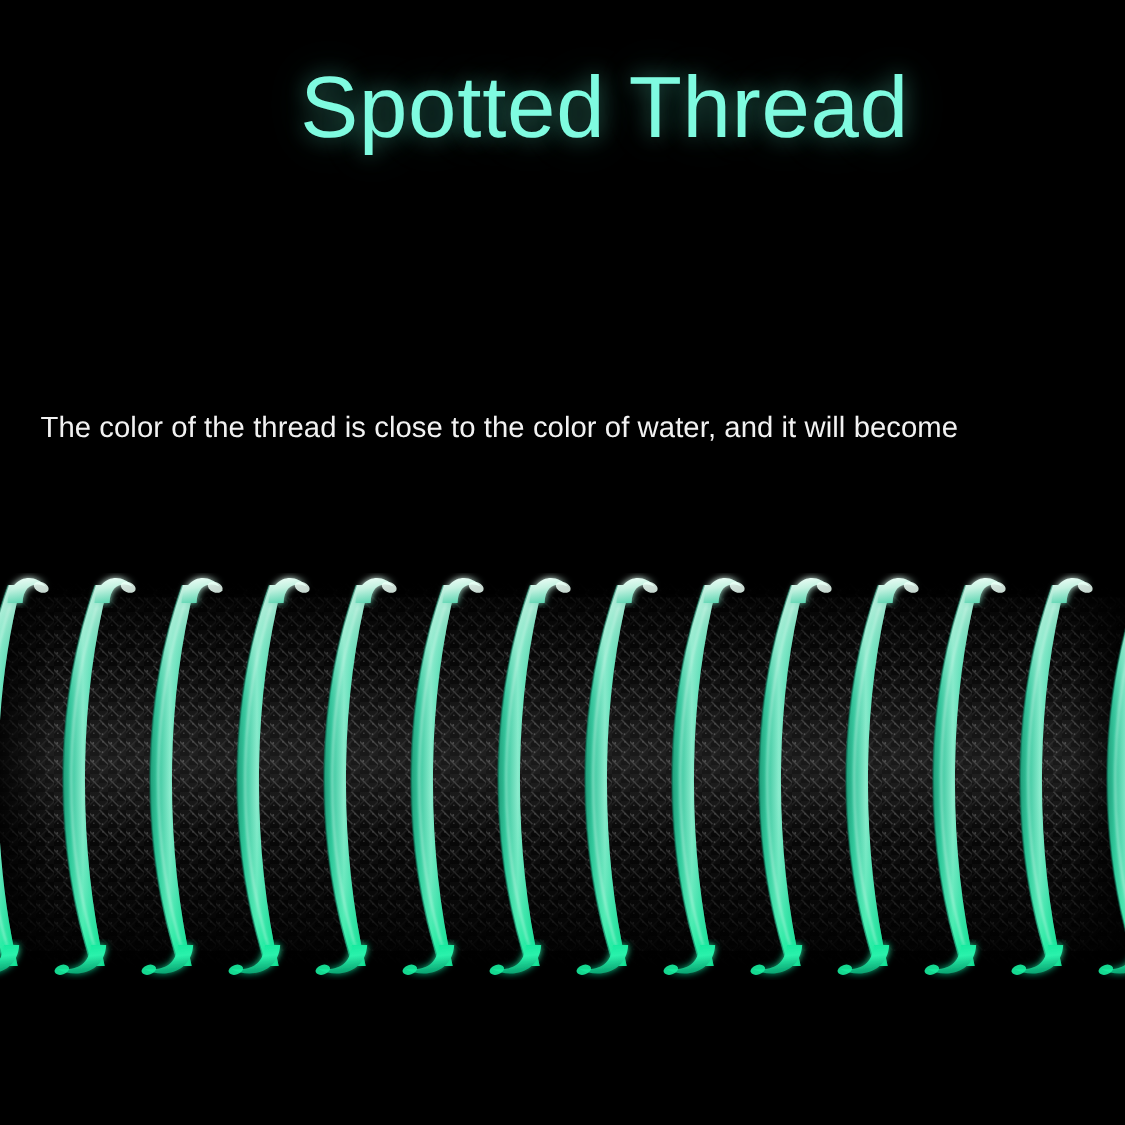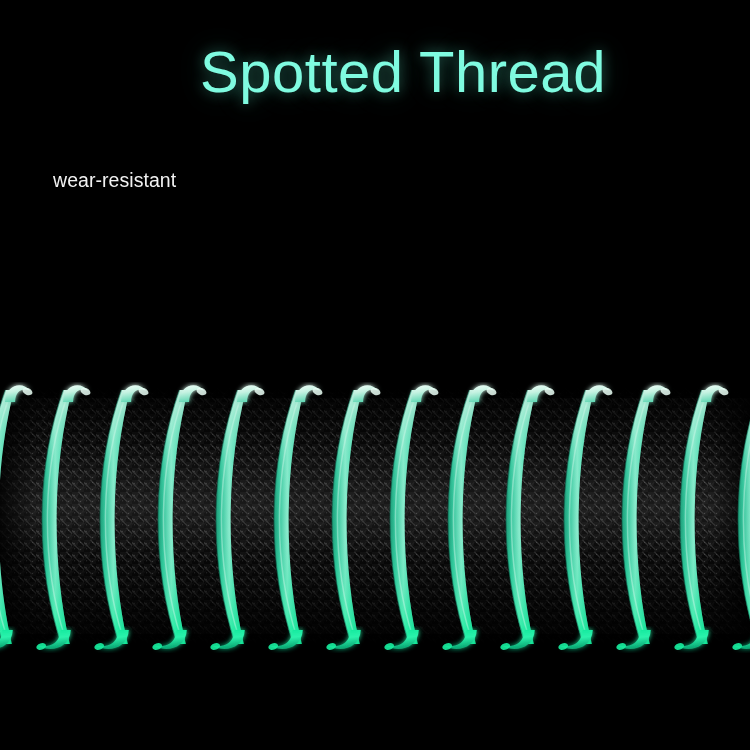--- a/index.html
+++ b/index.html
@@ -86,24 +86,24 @@
 
 <div id="page">
 
   <div class="title-block">
     <span class="title-text">Spotted Thread</span>
   </div>
 
   <div class="copy-block">
 
     <div class="para para-1">
-      <span class="para-line">wear-resistant</span>
     </div>
 
     <div class="para para-2">
+      <span class="para-line">The color of the thread is close to the color of water, and it will become</span>
     </div>
 
   </div>
 
   <div class="photo">
     <div class="photo-inner">
       <svg class="photo-svg" id="coil-svg" viewBox="0 0 750 290" preserveAspectRatio="none">
         <defs>
 
           <pattern id="weave" width="12" height="12" patternUnits="userSpaceOnUse">

